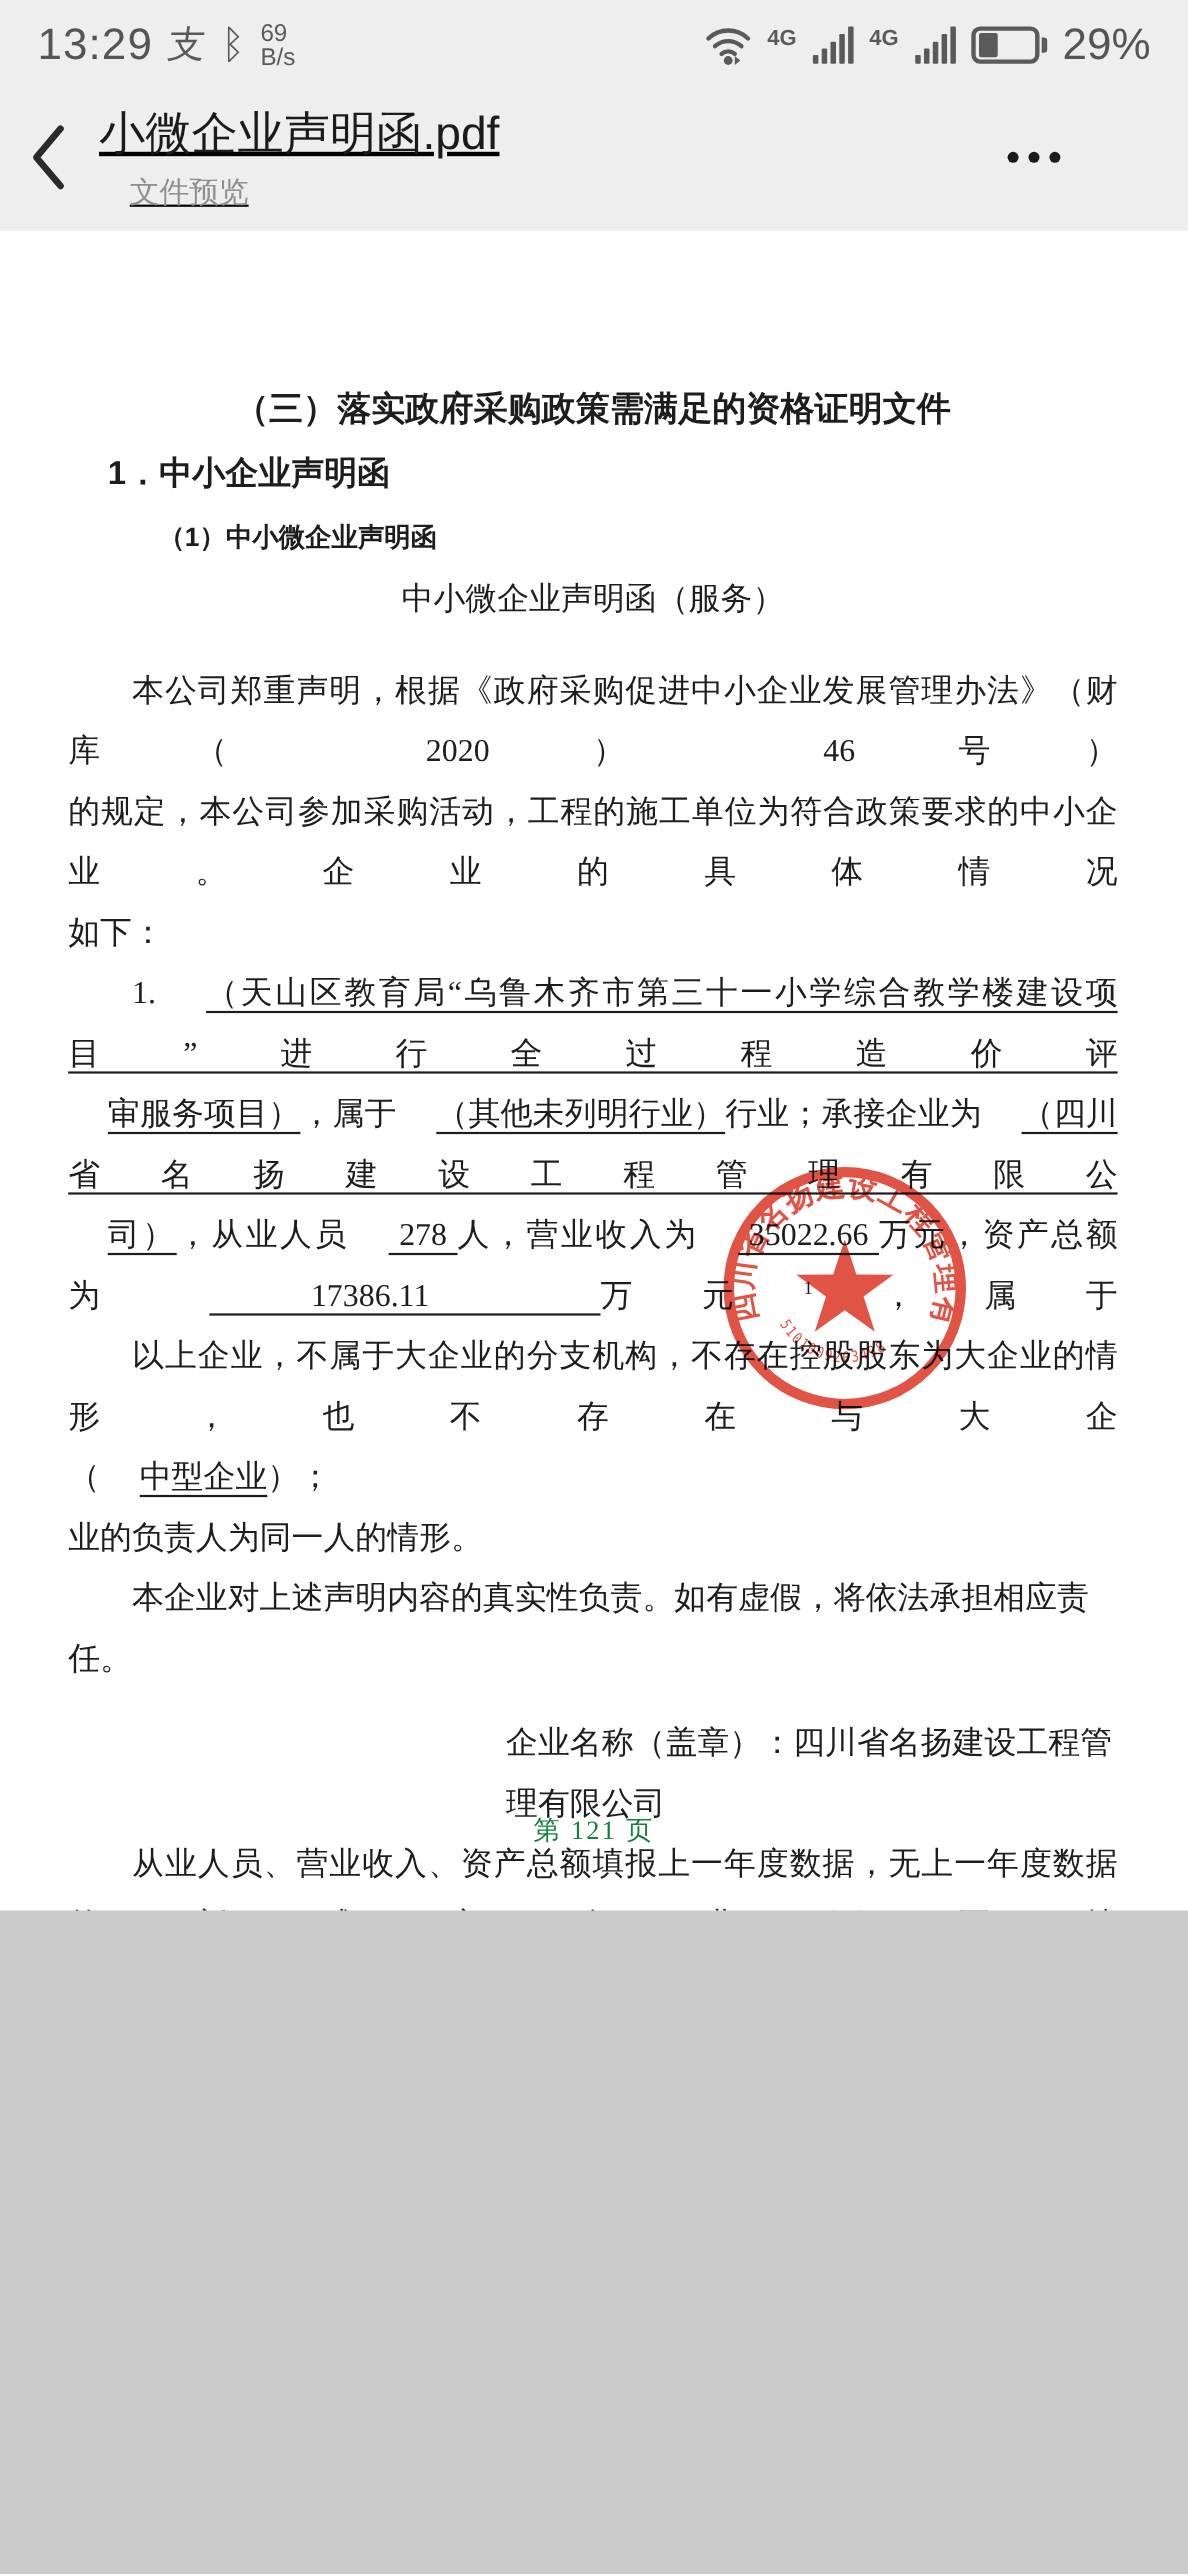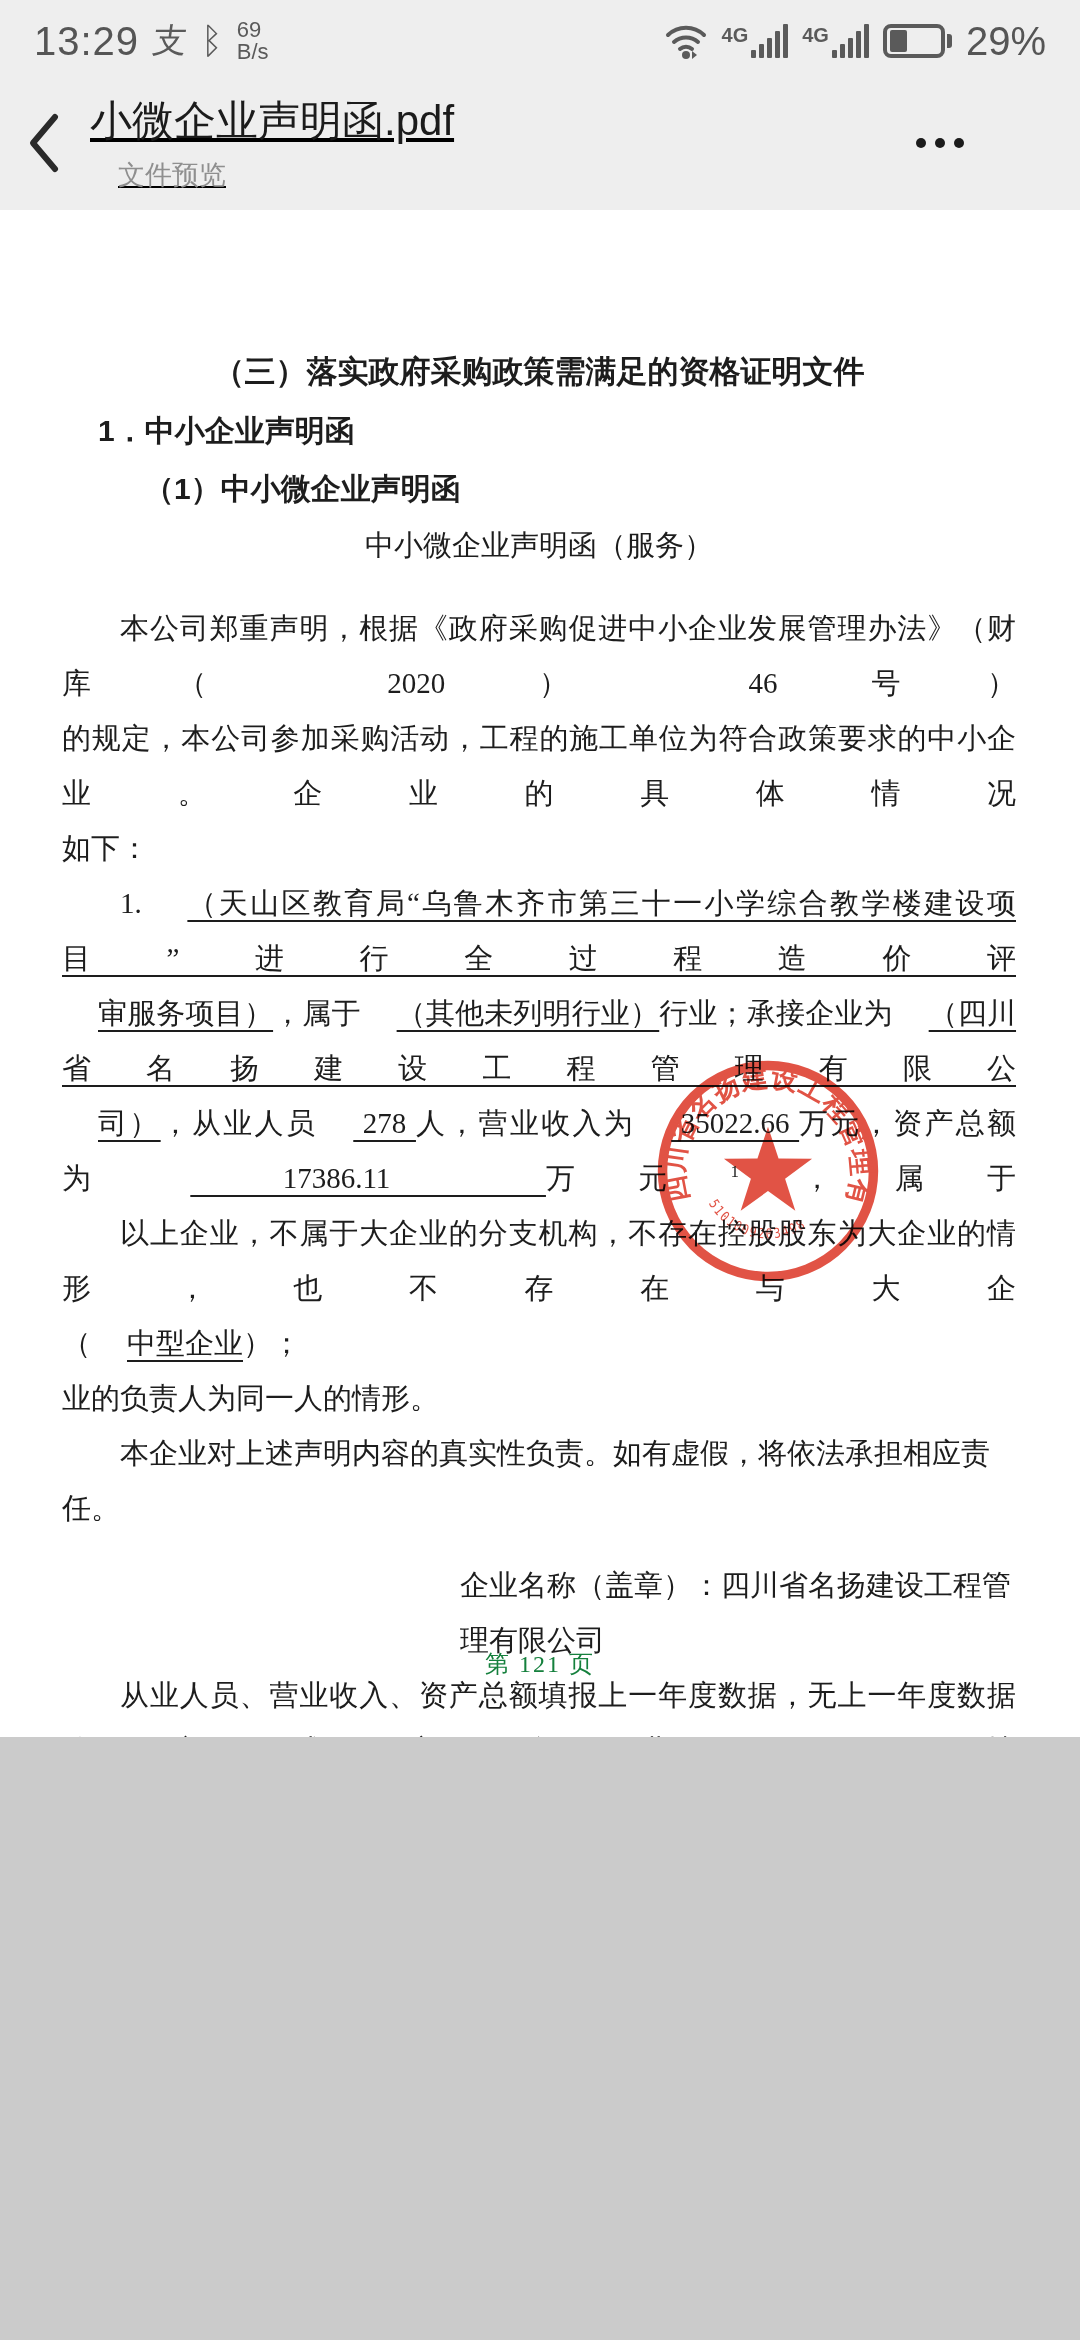--- a/index.html
+++ b/index.html
@@ -14,21 +14,21 @@
   .statusbar{
     position:absolute;left:0;top:0;width:1080px;height:76px;
     display:flex;align-items:center;justify-content:space-between;
     padding:6px 34px 0 34px;box-sizing:border-box;color:#5a5a5a;
   }
   .sb-left,.sb-right{display:flex;align-items:center;gap:14px;}
   .sb-time{font-size:40px;letter-spacing:1px;color:#555555;}
   .sb-alipay{font-size:34px;transform:skewX(-8deg);color:#5a5a5a;}
   .sb-bt{font-size:36px;color:#5a5a5a;}
   .sb-speed{display:flex;flex-direction:column;align-items:flex-start;line-height:22px;font-size:22px;color:#5a5a5a;}
-  .sb-simgroup{display:flex;align-items:flex-end;gap:3px;}
+  .sb-simgroup{display:flex;align-items:flex-end;gap:15px;}
   .sb-4g{font-size:20px;font-weight:700;line-height:18px;color:#5a5a5a;align-self:flex-start;margin-top:2px;}
   .bars{display:flex;align-items:flex-end;gap:3px;height:34px;}
   .bars i{display:block;width:5px;background:#5a5a5a;border-radius:1px;}
   .bars i:nth-child(1){height:8px;}.bars i:nth-child(2){height:14px;}
   .bars i:nth-child(3){height:20px;}.bars i:nth-child(4){height:27px;}
   .bars i:nth-child(5){height:34px;}
   .battery{display:flex;align-items:center;gap:2px;}
   .batt-body{width:62px;height:34px;border:4px solid #5a5a5a;border-radius:8px;display:flex;align-items:center;padding:3px;box-sizing:border-box;}
   .batt-fill{width:17px;height:22px;background:#5a5a5a;border-radius:2px;}
   .batt-cap{width:5px;height:14px;background:#5a5a5a;border-radius:0 3px 3px 0;}
@@ -46,21 +46,21 @@
     overflow:hidden;color:#1d1d1d;
   }
   .doc{
     position:absolute;left:62px;top:132px;width:954px;
     font-family:"Liberation Serif","DejaVu Serif",serif;
     font-size:29px;color:#1d1d1d;
   }
   .line{line-height:55px;min-height:55px;}
   .h-title{font-family:"Liberation Sans","DejaVu Sans",sans-serif;font-weight:700;font-size:31px;text-align:center;line-height:60px;min-height:60px;}
   .h1{font-family:"Liberation Sans","DejaVu Sans",sans-serif;font-weight:700;font-size:30px;padding-left:36px;line-height:58px;min-height:58px;}
-  .h2{font-family:"Liberation Sans","DejaVu Sans",sans-serif;font-weight:700;font-size:30px;padding-left:82px;line-height:58px;min-height:58px;}
+  .h2{font-family:"Liberation Sans","DejaVu Sans",sans-serif;font-weight:700;font-size:24px;padding-left:82px;line-height:58px;min-height:58px;}
   .center{text-align:center;}
   .fill{text-align:justify;text-align-last:justify;}
   .indent{text-indent:58px;}
   .sign{padding-left:398px;}
   .sign2{padding-left:448px;}
   .blank{height:28px;min-height:28px;}
   .blank2{height:22px;min-height:22px;}
   .u{text-decoration:underline;text-underline-offset:7px;text-decoration-thickness:2px;margin-left:36px;}
   .sup{font-size:17px;vertical-align:super;line-height:0;}
   .page-number{

